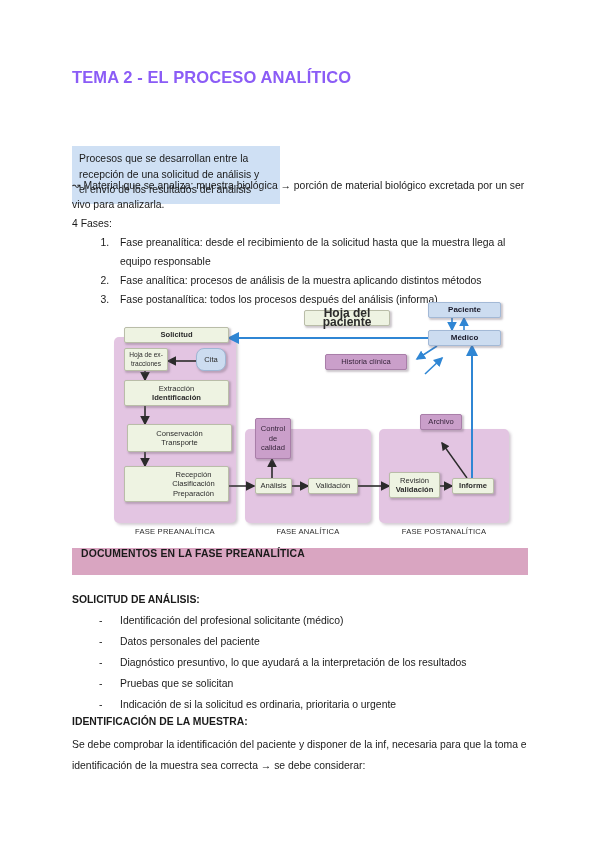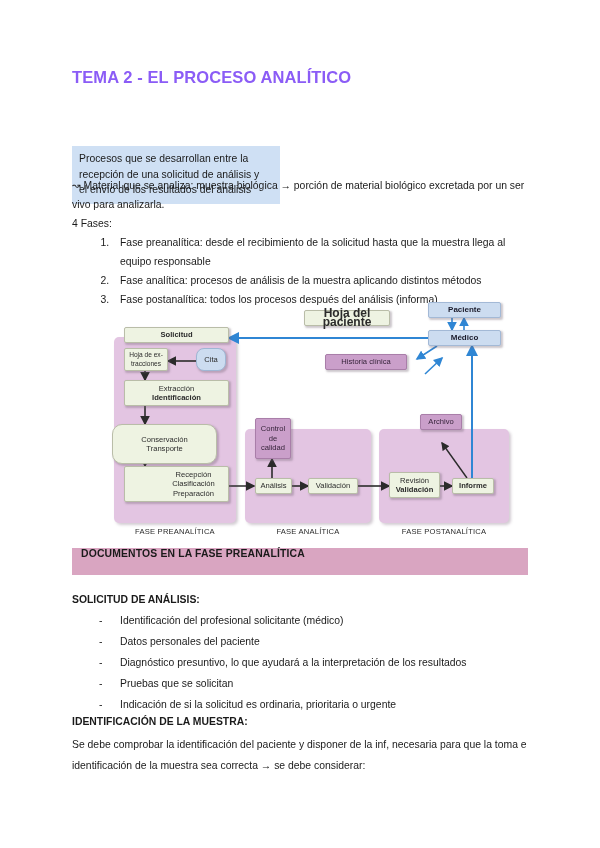--- a/index.html
+++ b/index.html
@@ -273,21 +273,21 @@
 
     <div class="nodebox blue" style="left:104px; top:52px; width:30px; height:23px;border-radius:8px;">
       <span>Cita</span>
     </div>
 
     <div class="nodebox" style="left:32px; top:84px; width:105px; height:26px;">
       <span>Extracción</span>
       <b>Identificación</b>
     </div>
 
-    <div class="nodebox" style="left:20px; top:128px; width:105px; height:40px;border-radius:10px;">
+    <div class="nodebox" style="left:35px; top:128px; width:105px; height:28px;">
       <span>Conservación</span>
       <span>Transporte</span>
     </div>
 
     <div class="nodebox" style="left:32px; top:170px; width:105px; height:36px;padding-left:36px;">
       <span>Recepción</span>
       <span>Clasificación</span>
       <span>Preparación</span>
     </div>
 

